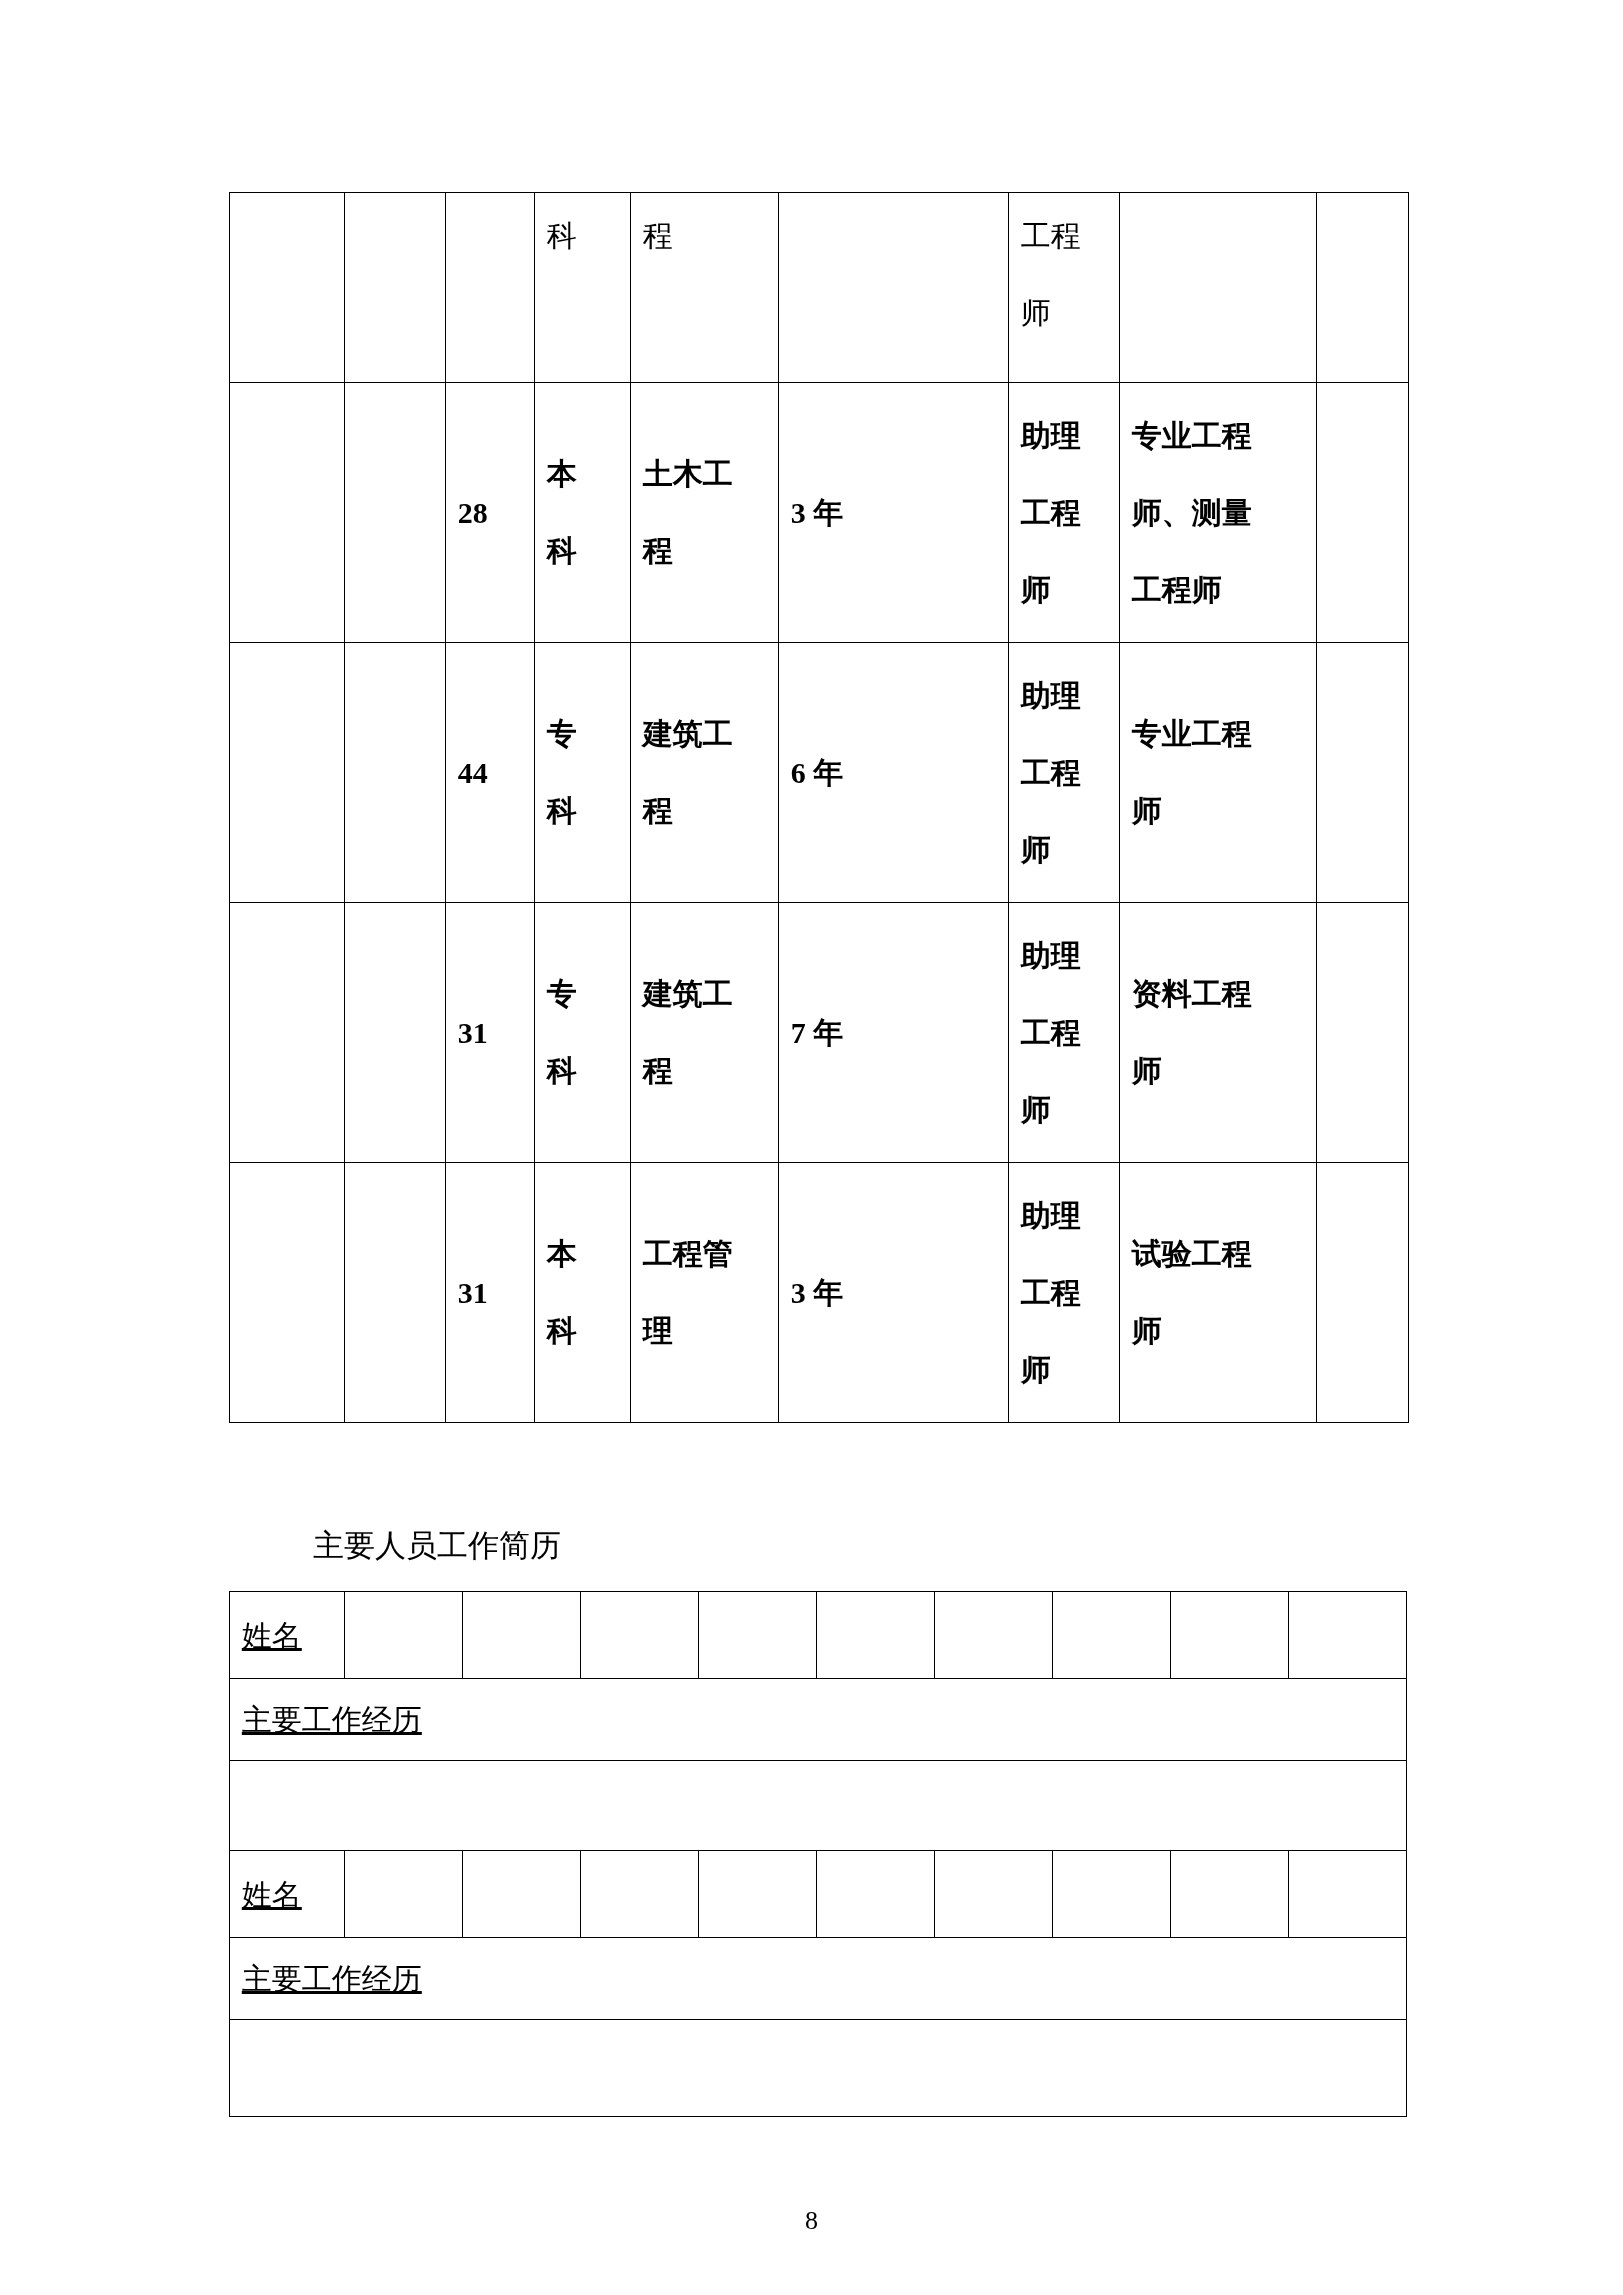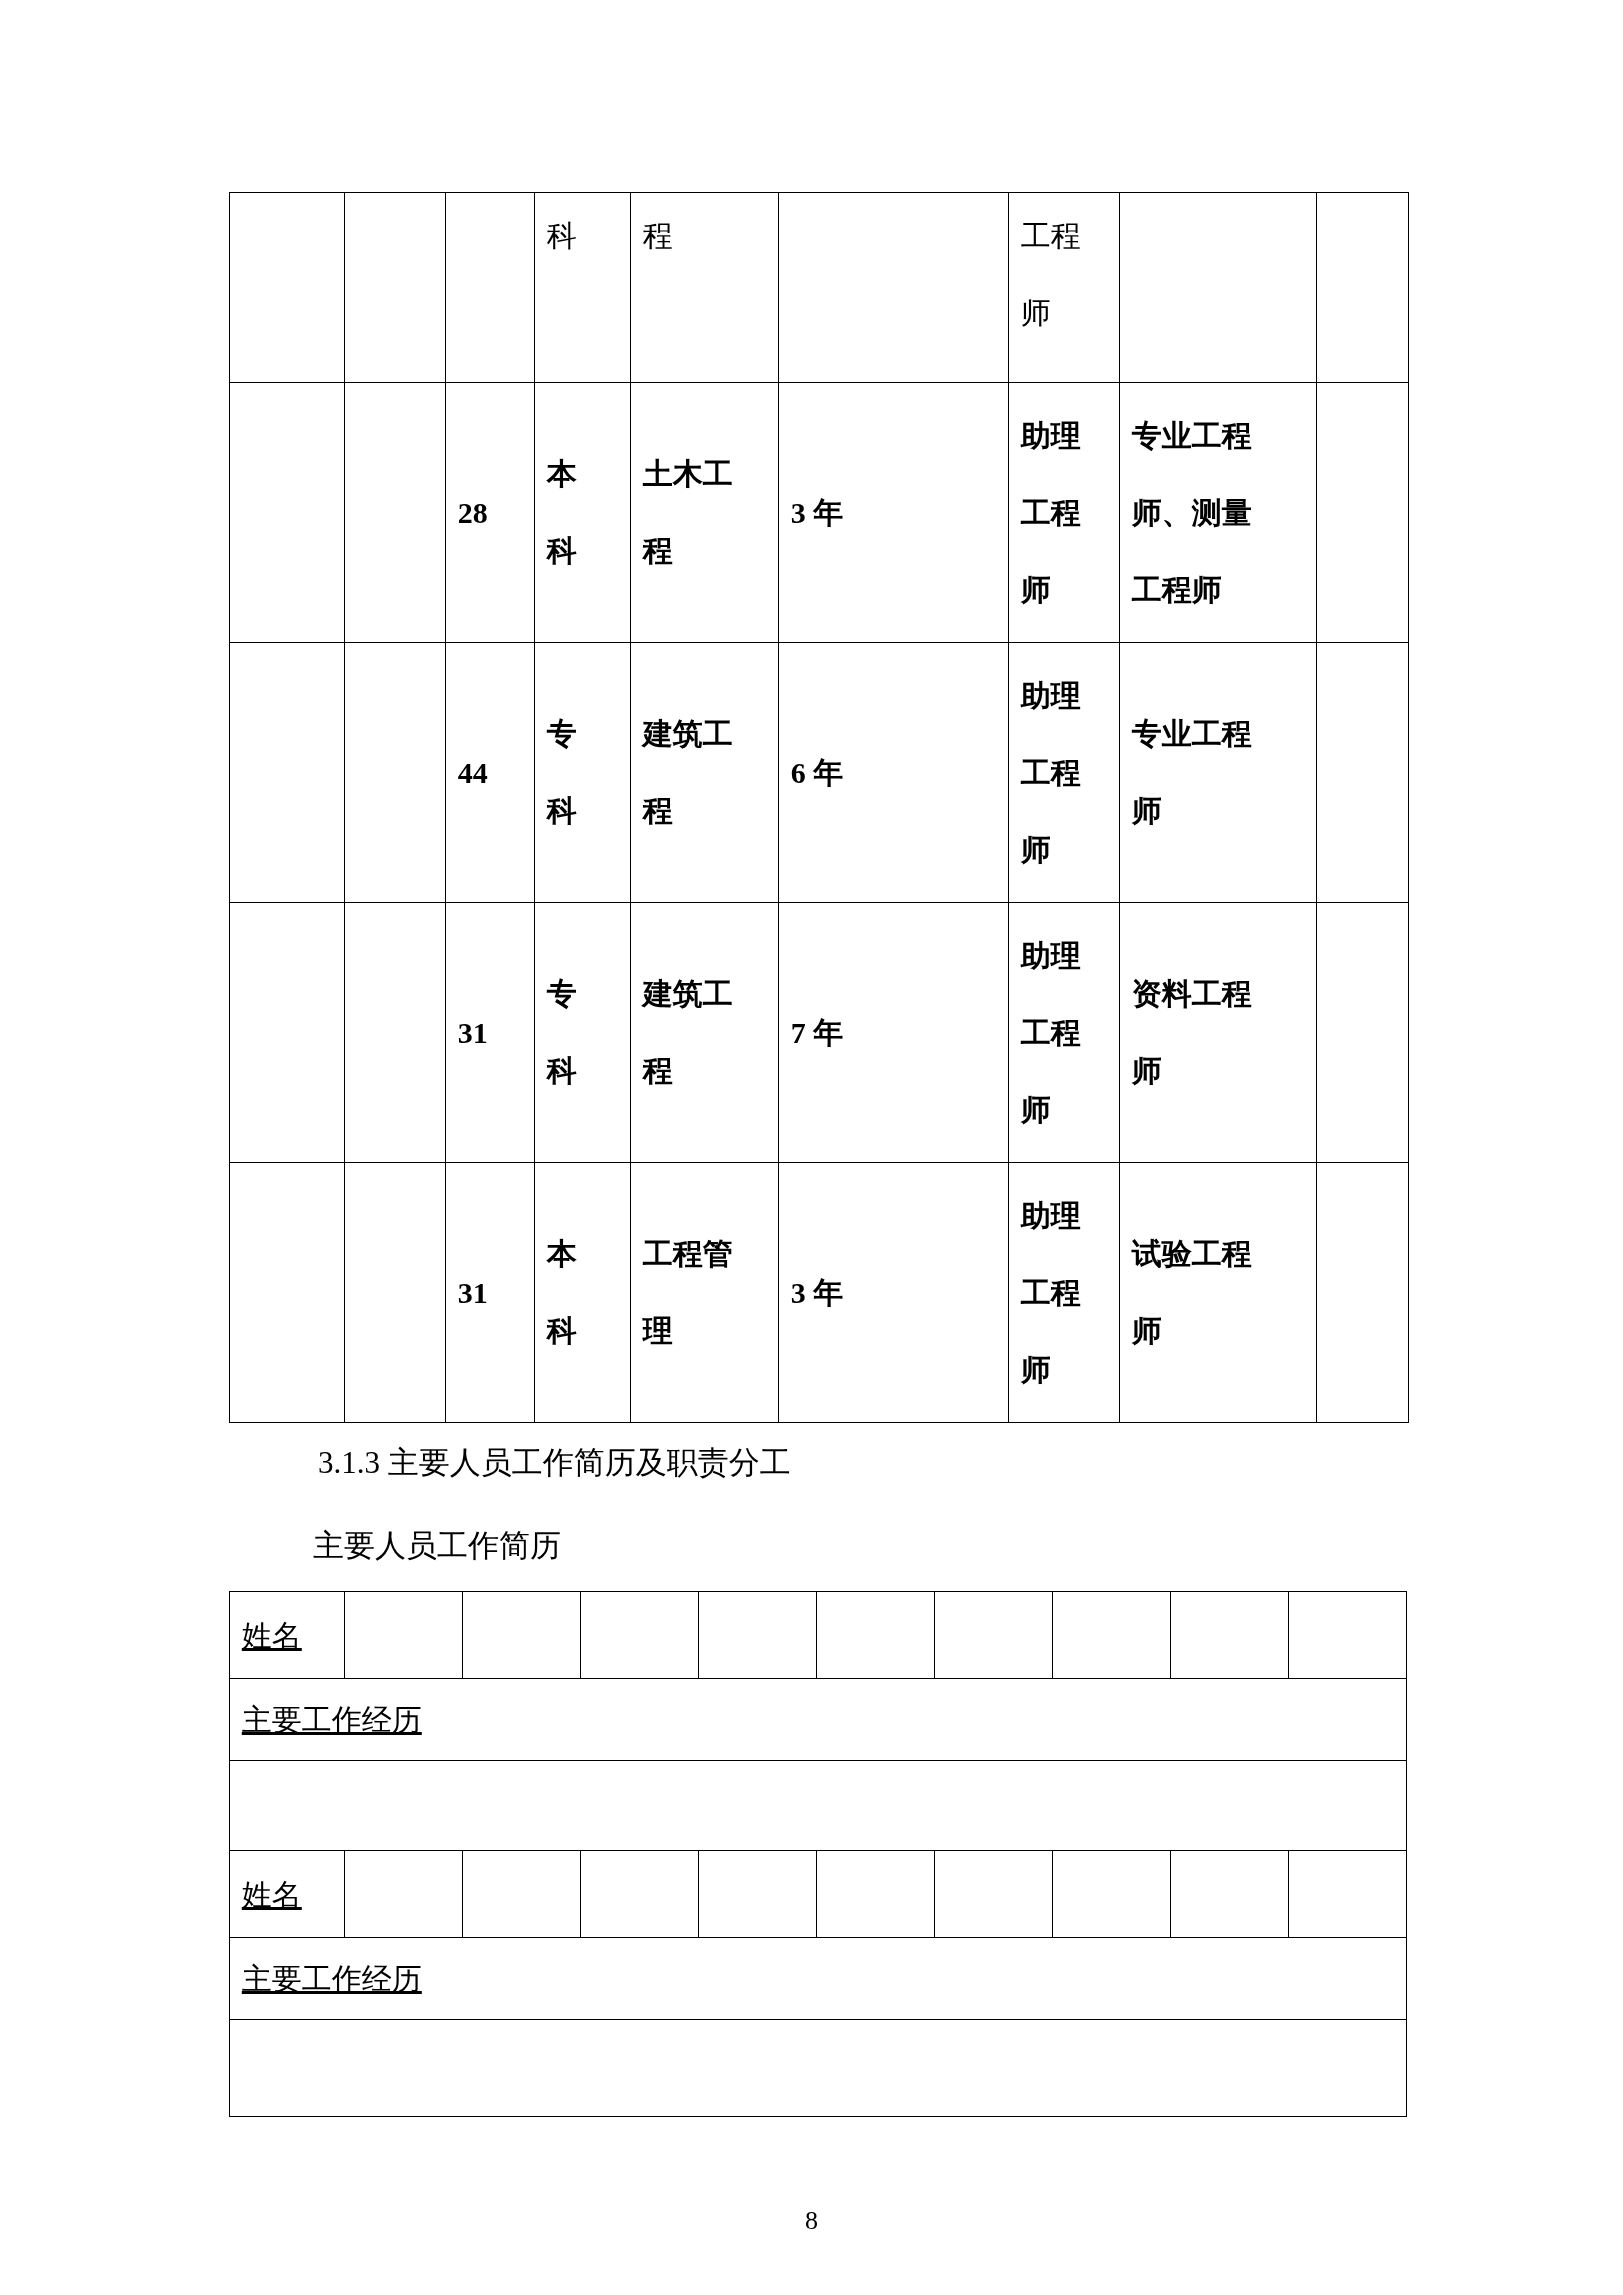--- a/index.html
+++ b/index.html
@@ -152,21 +152,20 @@
       <td>助理
 工程
 师</td>
       <td>试验工程
 师</td>
       <td></td>
     </tr>
   </tbody>
     </table>
 
-  <div class="heading" id="heading-section">3.1.3 主要人员工作简历及职责分工</div>
   <div class="heading" id="heading-subtitle">主要人员工作简历</div>
 
   <table class="t2">
     <colgroup>
       <col style="width:115px">
       <col style="width:118px">
         <col style="width:118px">
         <col style="width:118px">
       <col style="width:118px">
         <col style="width:118px">

